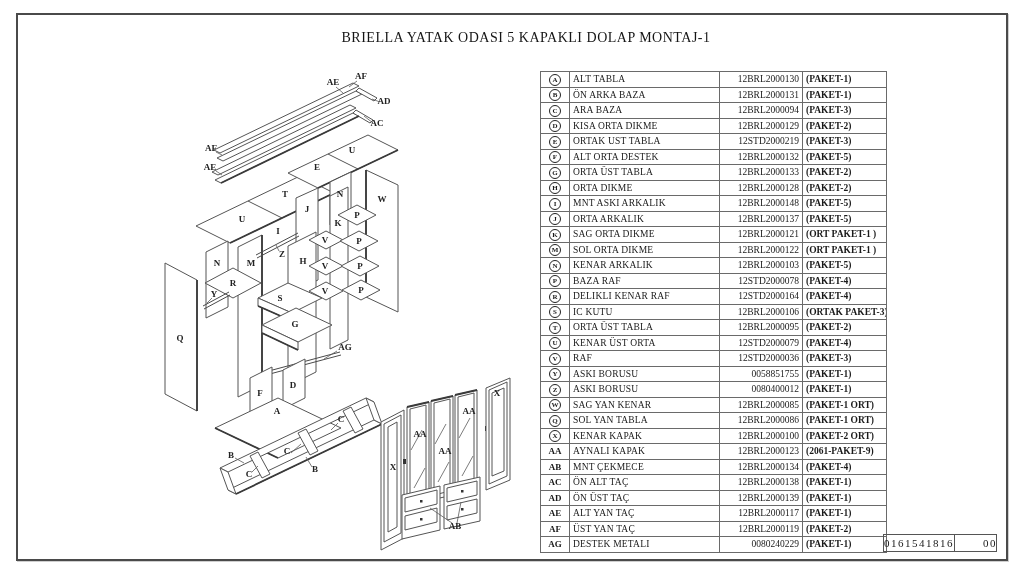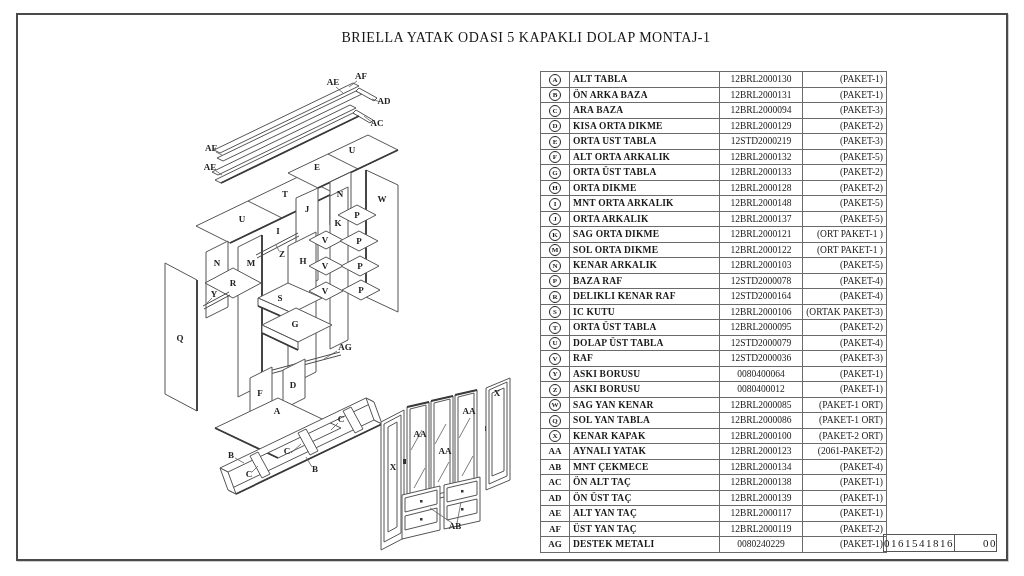--- a/index.html
+++ b/index.html
@@ -8,23 +8,23 @@
   .title{position:absolute;left:16px;top:30px;width:1004px;text-align:center;font-size:14px;letter-spacing:.5px;color:#151515;margin-left:8px;}
   svg{position:absolute;left:0;top:0;}
   svg .pnl{fill:#ffffff;stroke:#555;stroke-width:1;stroke-linejoin:round;}
   svg .thick{stroke:#3a3a3a;stroke-width:1.8;fill:none;}
   svg .ln{stroke:#5a5a5a;stroke-width:.8;fill:none;}
   svg .rod{stroke:#4a4a4a;stroke-width:1;fill:none;}
   svg text{font-family:"Liberation Serif",serif;font-size:9px;font-weight:bold;fill:#222;text-anchor:middle;}
   .parts-table{position:absolute;left:540px;top:71px;border-collapse:collapse;table-layout:fixed;width:318px;background:#fff;}
   .parts-table td{border:1px solid #6a6a6a;height:14.5px;line-height:14.5px;padding:0 3px;font-size:9.5px;white-space:nowrap;overflow:hidden;}
   .c-code{width:22px;text-align:center;padding:0 1px;}
-  .c-name{width:143px;font-weight:bold;letter-spacing:.2px;}
-  .c-num{width:76px;text-align:center;font-weight:normal;font-size:9.5px;}
-  .c-pak{width:77px;text-align:right;font-weight:normal;font-size:9px;}
+  .c-name{width:143px;font-weight:normal;letter-spacing:.2px;}
+  .c-num{width:76px;text-align:right;font-weight:normal;font-size:9.5px;}
+  .c-pak{width:77px;text-align:left;font-weight:bold;font-size:9px;}
   .code.circled{display:inline-flex;width:10px;height:10px;border:1px solid #222;border-radius:50%;align-items:center;justify-content:center;font-size:7px;font-weight:bold;line-height:10px;vertical-align:middle;}
   .code.plain{font-size:9px;font-weight:bold;}
   .id-box{position:absolute;left:883px;top:534px;width:112px;height:16px;border:1px solid #555;display:flex;font-size:11px;letter-spacing:1.5px;gap:28px;}
   .id-box .num{width:77px;border-right:1px solid #555;text-align:center;line-height:16px;}
   .id-box .rev{flex:1;text-align:center;line-height:16px;}
 </style>
 </head>
 <body>
 
 <div class="page-border"></div>
@@ -238,45 +238,45 @@
     <td class="c-pak">(PAKET-3)</td>
   </tr>
       <tr>
     <td class="c-code"><span class="code circled">D</span></td>
     <td class="c-name">KISA ORTA DIKME</td>
     <td class="c-num">12BRL2000129</td>
     <td class="c-pak">(PAKET-2)</td>
   </tr>
       <tr>
     <td class="c-code"><span class="code circled">E</span></td>
-    <td class="c-name">ORTA UST TABLA</td>
+    <td class="c-name">ORTAK UST TABLA</td>
     <td class="c-num">12STD2000219</td>
     <td class="c-pak">(PAKET-3)</td>
   </tr>
       <tr>
     <td class="c-code"><span class="code circled">F</span></td>
-    <td class="c-name">ALT ORTA ARKALIK</td>
+    <td class="c-name">ALT ORTA DESTEK</td>
     <td class="c-num">12BRL2000132</td>
     <td class="c-pak">(PAKET-5)</td>
   </tr>
       <tr>
     <td class="c-code"><span class="code circled">G</span></td>
     <td class="c-name">ORTA ÜST TABLA</td>
     <td class="c-num">12BRL2000133</td>
     <td class="c-pak">(PAKET-2)</td>
   </tr>
       <tr>
     <td class="c-code"><span class="code circled">H</span></td>
     <td class="c-name">ORTA DIKME</td>
     <td class="c-num">12BRL2000128</td>
     <td class="c-pak">(PAKET-2)</td>
   </tr>
       <tr>
     <td class="c-code"><span class="code circled">I</span></td>
-    <td class="c-name">MNT ORTA ARKALIK</td>
+    <td class="c-name">MNT ASKI ARKALIK</td>
     <td class="c-num">12BRL2000148</td>
     <td class="c-pak">(PAKET-5)</td>
   </tr>
       <tr>
     <td class="c-code"><span class="code circled">J</span></td>
     <td class="c-name">ORTA ARKALIK</td>
     <td class="c-num">12BRL2000137</td>
     <td class="c-pak">(PAKET-5)</td>
   </tr>
       <tr>
@@ -316,34 +316,34 @@
     <td class="c-pak">(ORTAK PAKET-3)</td>
   </tr>
       <tr>
     <td class="c-code"><span class="code circled">T</span></td>
     <td class="c-name">ORTA ÜST TABLA</td>
     <td class="c-num">12BRL2000095</td>
     <td class="c-pak">(PAKET-2)</td>
   </tr>
       <tr>
     <td class="c-code"><span class="code circled">U</span></td>
-    <td class="c-name">DOLAP ÜST  TABLA</td>
+    <td class="c-name">KENAR ÜST  ORTA</td>
     <td class="c-num">12STD2000079</td>
     <td class="c-pak">(PAKET-4)</td>
   </tr>
       <tr>
     <td class="c-code"><span class="code circled">V</span></td>
     <td class="c-name">RAF</td>
     <td class="c-num">12STD2000036</td>
     <td class="c-pak">(PAKET-3)</td>
   </tr>
       <tr>
     <td class="c-code"><span class="code circled">Y</span></td>
     <td class="c-name">ASKI BORUSU</td>
-    <td class="c-num">0080400064</td>
+    <td class="c-num">0058851755</td>
     <td class="c-pak">(PAKET-1)</td>
   </tr>
       <tr>
     <td class="c-code"><span class="code circled">Z</span></td>
     <td class="c-name">ASKI BORUSU</td>
     <td class="c-num">0080400012</td>
     <td class="c-pak">(PAKET-1)</td>
   </tr>
       <tr>
     <td class="c-code"><span class="code circled">W</span></td>
@@ -358,23 +358,23 @@
     <td class="c-pak">(PAKET-1 ORT)</td>
   </tr>
       <tr>
     <td class="c-code"><span class="code circled">X</span></td>
     <td class="c-name">KENAR KAPAK</td>
     <td class="c-num">12BRL2000100</td>
     <td class="c-pak">(PAKET-2 ORT)</td>
   </tr>
       <tr>
     <td class="c-code"><span class="code plain">AA</span></td>
-    <td class="c-name">AYNALI  YATAK</td>
+    <td class="c-name">AYNALI  KAPAK</td>
     <td class="c-num">12BRL2000123</td>
-    <td class="c-pak">(2061-PAKET-2)</td>
+    <td class="c-pak">(2061-PAKET-9)</td>
   </tr>
       <tr>
     <td class="c-code"><span class="code plain">AB</span></td>
     <td class="c-name">MNT ÇEKMECE</td>
     <td class="c-num">12BRL2000134</td>
     <td class="c-pak">(PAKET-4)</td>
   </tr>
       <tr>
     <td class="c-code"><span class="code plain">AC</span></td>
     <td class="c-name">ÖN ALT TAÇ</td>

